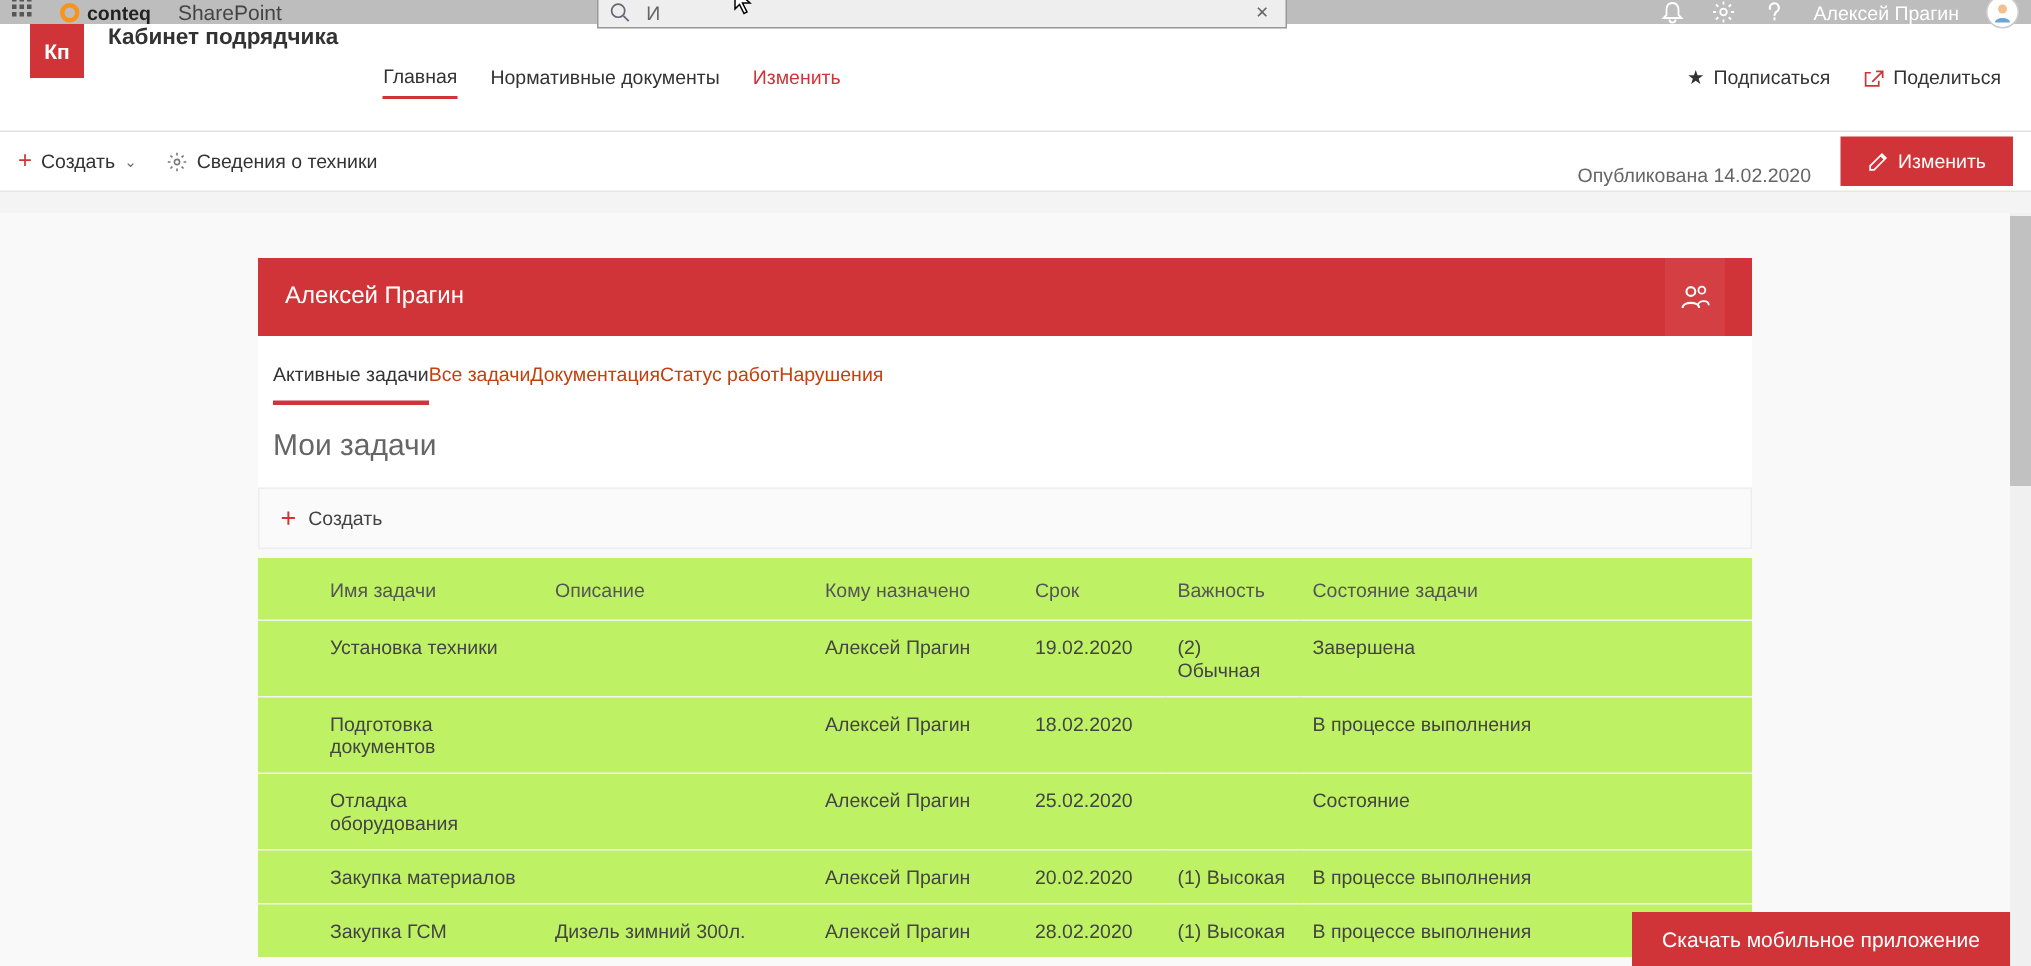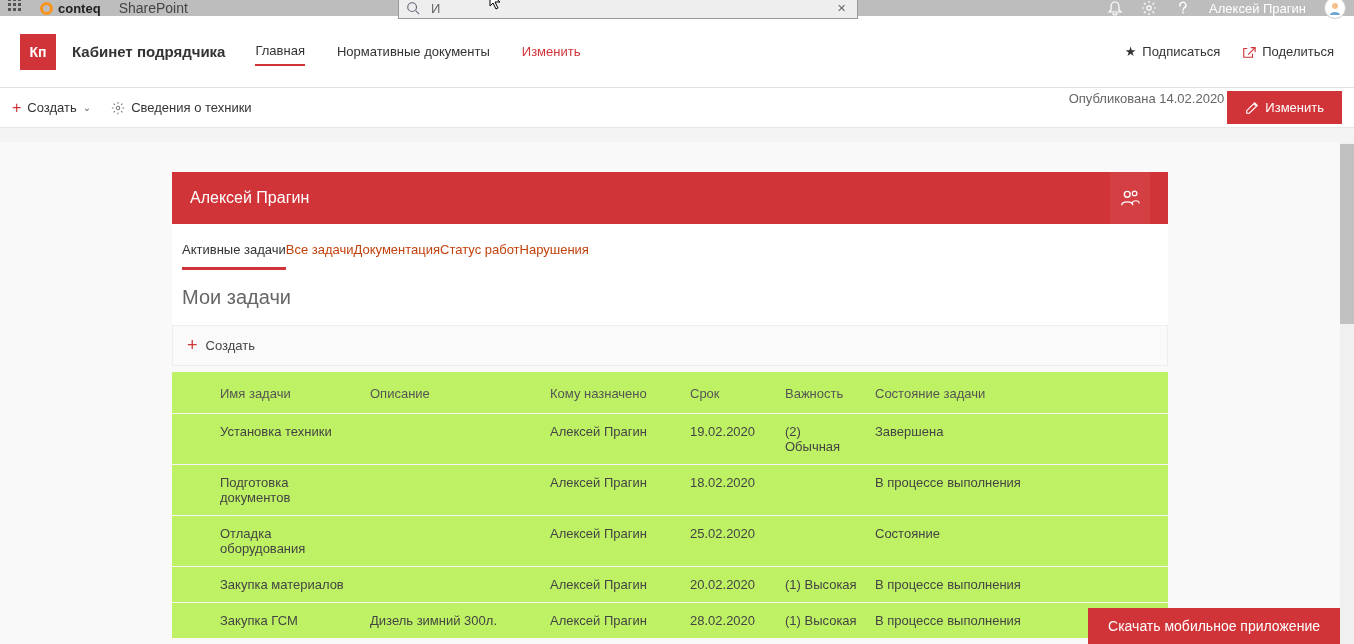--- a/index.html
+++ b/index.html
@@ -15,37 +15,37 @@
 .search-wrap { margin-left: 210px; display: flex; align-items: center; height: 22px; width: 460px; border: 1px solid #999; background: #eee; position: relative; }
 .search-icon-box { width: 28px; display: flex; align-items: center; justify-content: center; }
 .search-input { flex: 1; border: none; background: transparent; font-size: 13px; color: #666; outline: none; padding: 0 4px; }
 .cursor-arrow { position: absolute; left: 90px; top: -6px; font-size: 16px; color: #000; pointer-events: none; }
 .search-close { width: 20px; font-size: 11px; color: #666; cursor: pointer; }
 .suite-right { margin-left: auto; display: flex; align-items: center; gap: 18px; font-size: 13px; color: #fff; }
 .suite-right .icon { cursor: pointer; }
 .avatar { width: 22px; height: 22px; border-radius: 50%; background: #fff; border: 1px solid #ccc; display: flex; align-items: center; justify-content: center; font-size: 13px; }
 
 
-.site-header { background: #fff; height: 72px; display: flex; align-items: center; padding: 0 20px; border-bottom: 1px solid #e1e1e1; }
+.site-header { background: #fff; height: 72px; display: flex; padding: 0 20px; border-bottom: 1px solid #e1e1e1; }
 .site-logo { width: 36px; height: 36px; background: #d13438; color: #fff; display: flex; align-items: center; justify-content: center; font-size: 14px; font-weight: 600; margin-right: 16px; }
 .site-title { font-size: 15px; font-weight: 600; color: #333; margin-right: 30px; }
-.site-nav { display: flex; gap: 32px; align-items: center; height: 100%; }
+.site-nav { display: flex; gap: 22px; align-items: center; height: 100%; }
 .site-nav a { font-size: 13px; color: #333; text-decoration: none; padding: 6px 0; cursor: pointer; }
 .site-nav a.active { border-bottom: 2px solid #d13438; }
 .site-nav a.edit { color: #d13438; }
 .site-actions { margin-left: auto; display: flex; gap: 22px; font-size: 13px; color: #333; }
 .site-actions .act { display: flex; align-items: center; gap: 6px; cursor: pointer; }
 
 
 .cmd-bar { background: #fff; height: 40px; display: flex; align-items: center; padding: 0 12px; border-bottom: 1px solid #e6e6e6; font-size: 13px; color: #333; }
 .cmd-bar .cmd { display: flex; align-items: center; gap: 6px; cursor: pointer; margin-right: 20px; }
 .plus-icon { color: #d13438; font-size: 16px; font-weight: 300; }
 .gear-icon-sm { color: #777; }
 .chev { font-size: 10px; color: #666; }
-.cmd-right { margin-left: auto; display: flex; align-items: flex-start; gap: 3px; }
+.cmd-right { margin-left: auto; display: flex; align-items: flex-end; gap: 20px; }
 .pub-date { color: #666; font-size: 13px; }
 .edit-btn { background: #d13438; color: #fff; padding: 9px 18px; font-size: 13px; display: flex; align-items: center; gap: 6px; cursor: pointer; }
 
 
 .content-scroll { position: absolute; top: 142px; bottom: 0; left: 0; right: 14px; overflow-y: auto; background: #f9f9f9; }
 .scrollbar-track { position: absolute; top: 142px; right: 0; width: 14px; bottom: 0; background: #f0f0f0; }
 .scrollbar-thumb { width: 14px; height: 180px; background: #c1c1c1; margin-top: 2px; }
 .content-inner { width: 996px; margin: 30px auto 60px; }
 
 

